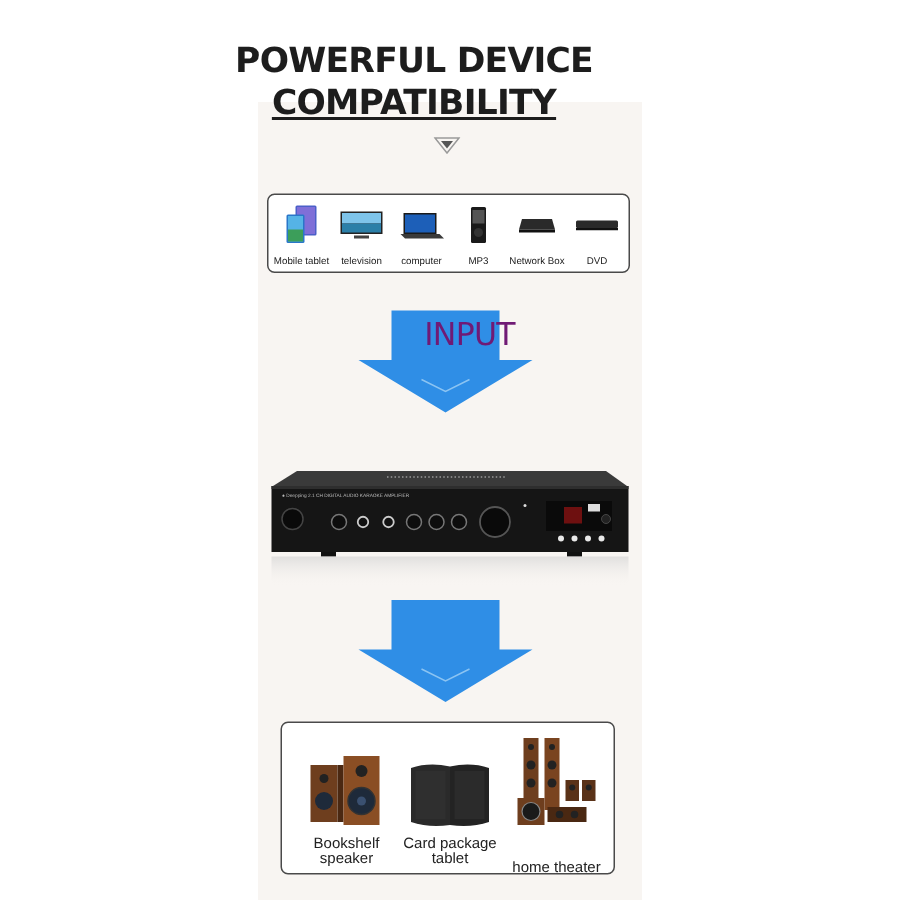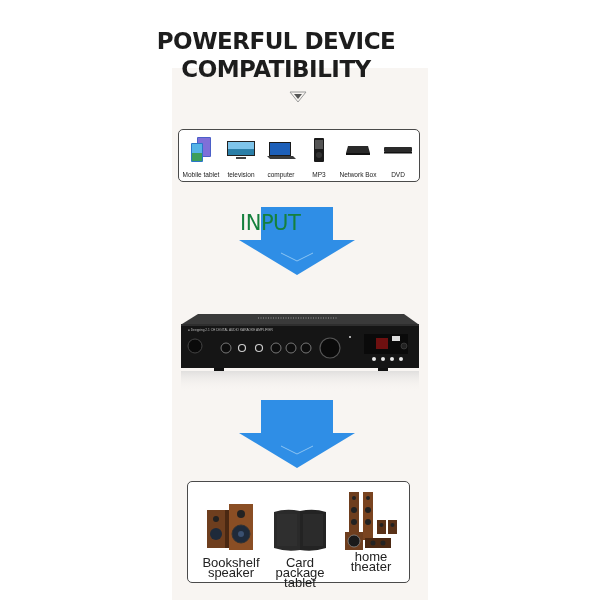--- a/index.html
+++ b/index.html
@@ -4,43 +4,43 @@
 <style>
   * { box-sizing: border-box; margin: 0; padding: 0; }
   html, body { width: 600px; height: 600px; background: #ffffff; overflow: hidden; }
   body { position: relative; font-family: "Liberation Sans", sans-serif; }
 
   .panel { position: absolute; left: 172px; top: 68px; width: 256px; height: 532px; background: #f8f5f2; }
 
   .title { position: absolute; left: 0; width: 552px; text-align: center; font-family: "DejaVu Sans", sans-serif;
            font-weight: bold; font-size: 23px; color: #1d1d1d; letter-spacing: -0.5px; line-height: 28px; }
   .title.l1 { top: 27px; }
-  .title.l2 { top: 55px; }
+  .title.l2 { top: 55px; text-decoration: underline; }
 
   .down-marker { position: absolute; left: 289px; top: 91px; width: 18px; height: 12px; }
 
   .box { position: absolute; border: 1.5px solid #4a4a4a; border-radius: 5px; background: #ffffff; }
   .box.devices { left: 178px; top: 129px; width: 242px; height: 53px; }
   .box.outputs { left: 187px; top: 481px; width: 223px; height: 102px; }
 
   .dev { position: absolute; top: 6px; width: 44px; text-align: center; }
   .dev .ic { height: 28px; display: flex; align-items: center; justify-content: center; }
   .dev .lbl { font-size: 6.5px; color: #222; margin-top: 7px; white-space: nowrap; }
 
   .arrow { position: absolute; left: 236px; width: 122px; height: 72px; }
   .arrow.in { top: 205px; }
   .arrow.out { top: 398px; }
-  .arrow .txt { position: absolute; left: 4px; width: 122px; text-align: left; top: 6px; color: #15803d;
+  .arrow .txt { position: absolute; left: 16px; width: 122px; text-align: center; top: 6px; color: #701a75;
                 font-family: "DejaVu Sans", sans-serif; font-size: 21px; letter-spacing: -0.5px; }
 
   .amp { position: absolute; left: 178px; top: 312px; width: 244px; height: 80px; }
 
   .spk { position: absolute; top: 8px; text-align: center; }
   .spk .ic { height: 62px; display: flex; align-items: flex-end; justify-content: center; }
-  .spk .lbl { font-size: 13px; color: #222; margin-top: 6px; line-height: 10px; }
+  .spk .lbl { font-size: 10px; color: #222; margin-top: 6px; line-height: 10px; }
 </style>
 </head>
 <body>
 
 <div class="panel"></div>
 
 <div class="title l1">POWERFUL DEVICE</div>
 <div class="title l2">COMPATIBILITY</div>
 
 <svg class="down-marker" viewBox="0 0 18 12">
@@ -217,15 +217,15 @@
         <rect x="45" y="30" width="9" height="14" fill="#5a3218"></rect>
         <circle cx="38.5" cy="35" r="2" fill="#222"></circle>
           <circle cx="49.5" cy="35" r="2" fill="#222"></circle>
         <rect x="2" y="42" width="18" height="18" fill="#6e3e1e"></rect>
         <circle cx="11" cy="51" r="6" fill="#1a1a1a" stroke="#888" stroke-width="0.8"></circle>
         <rect x="22" y="48" width="26" height="10" fill="#4a2812"></rect>
         <circle cx="30" cy="53" r="2.5" fill="#222"></circle>
           <circle cx="40" cy="53" r="2.5" fill="#222"></circle>
       </svg>
     </div>
-    <div class="lbl" style="margin-top:0;">home theater</div>
+    <div class="lbl" style="margin-top:22px;">home theater</div>
   </div>
 </div>
 
 </body></html>

